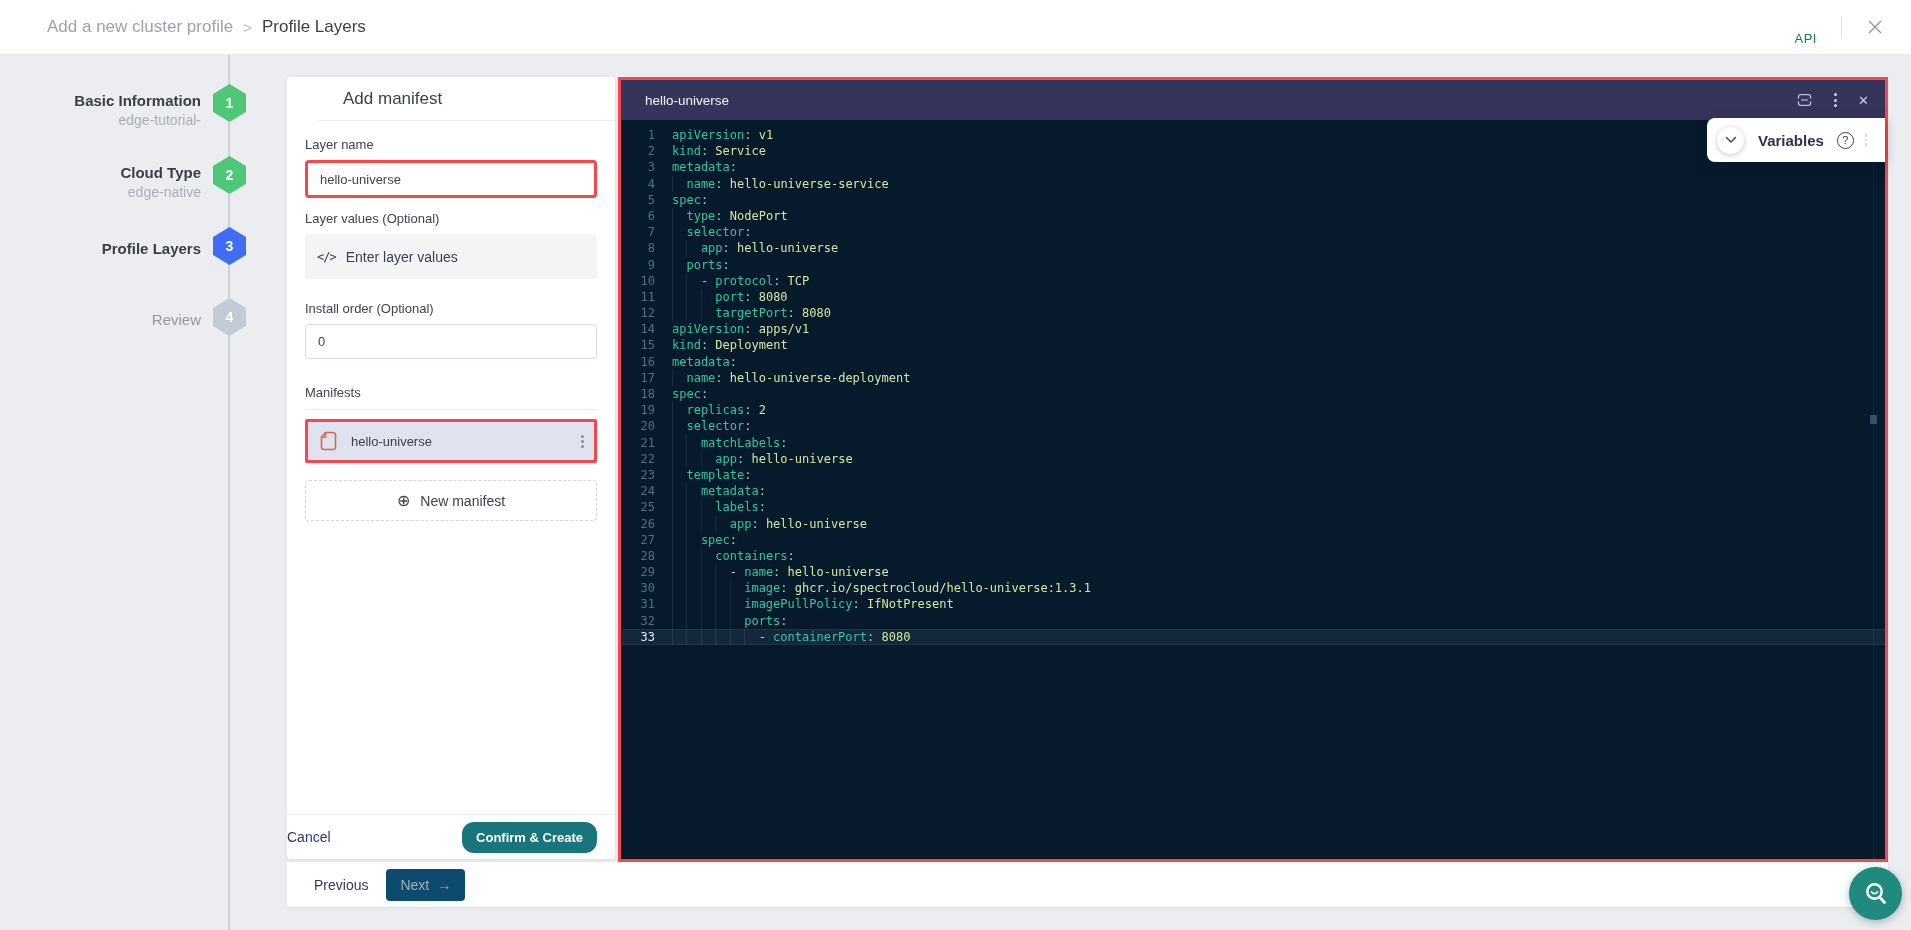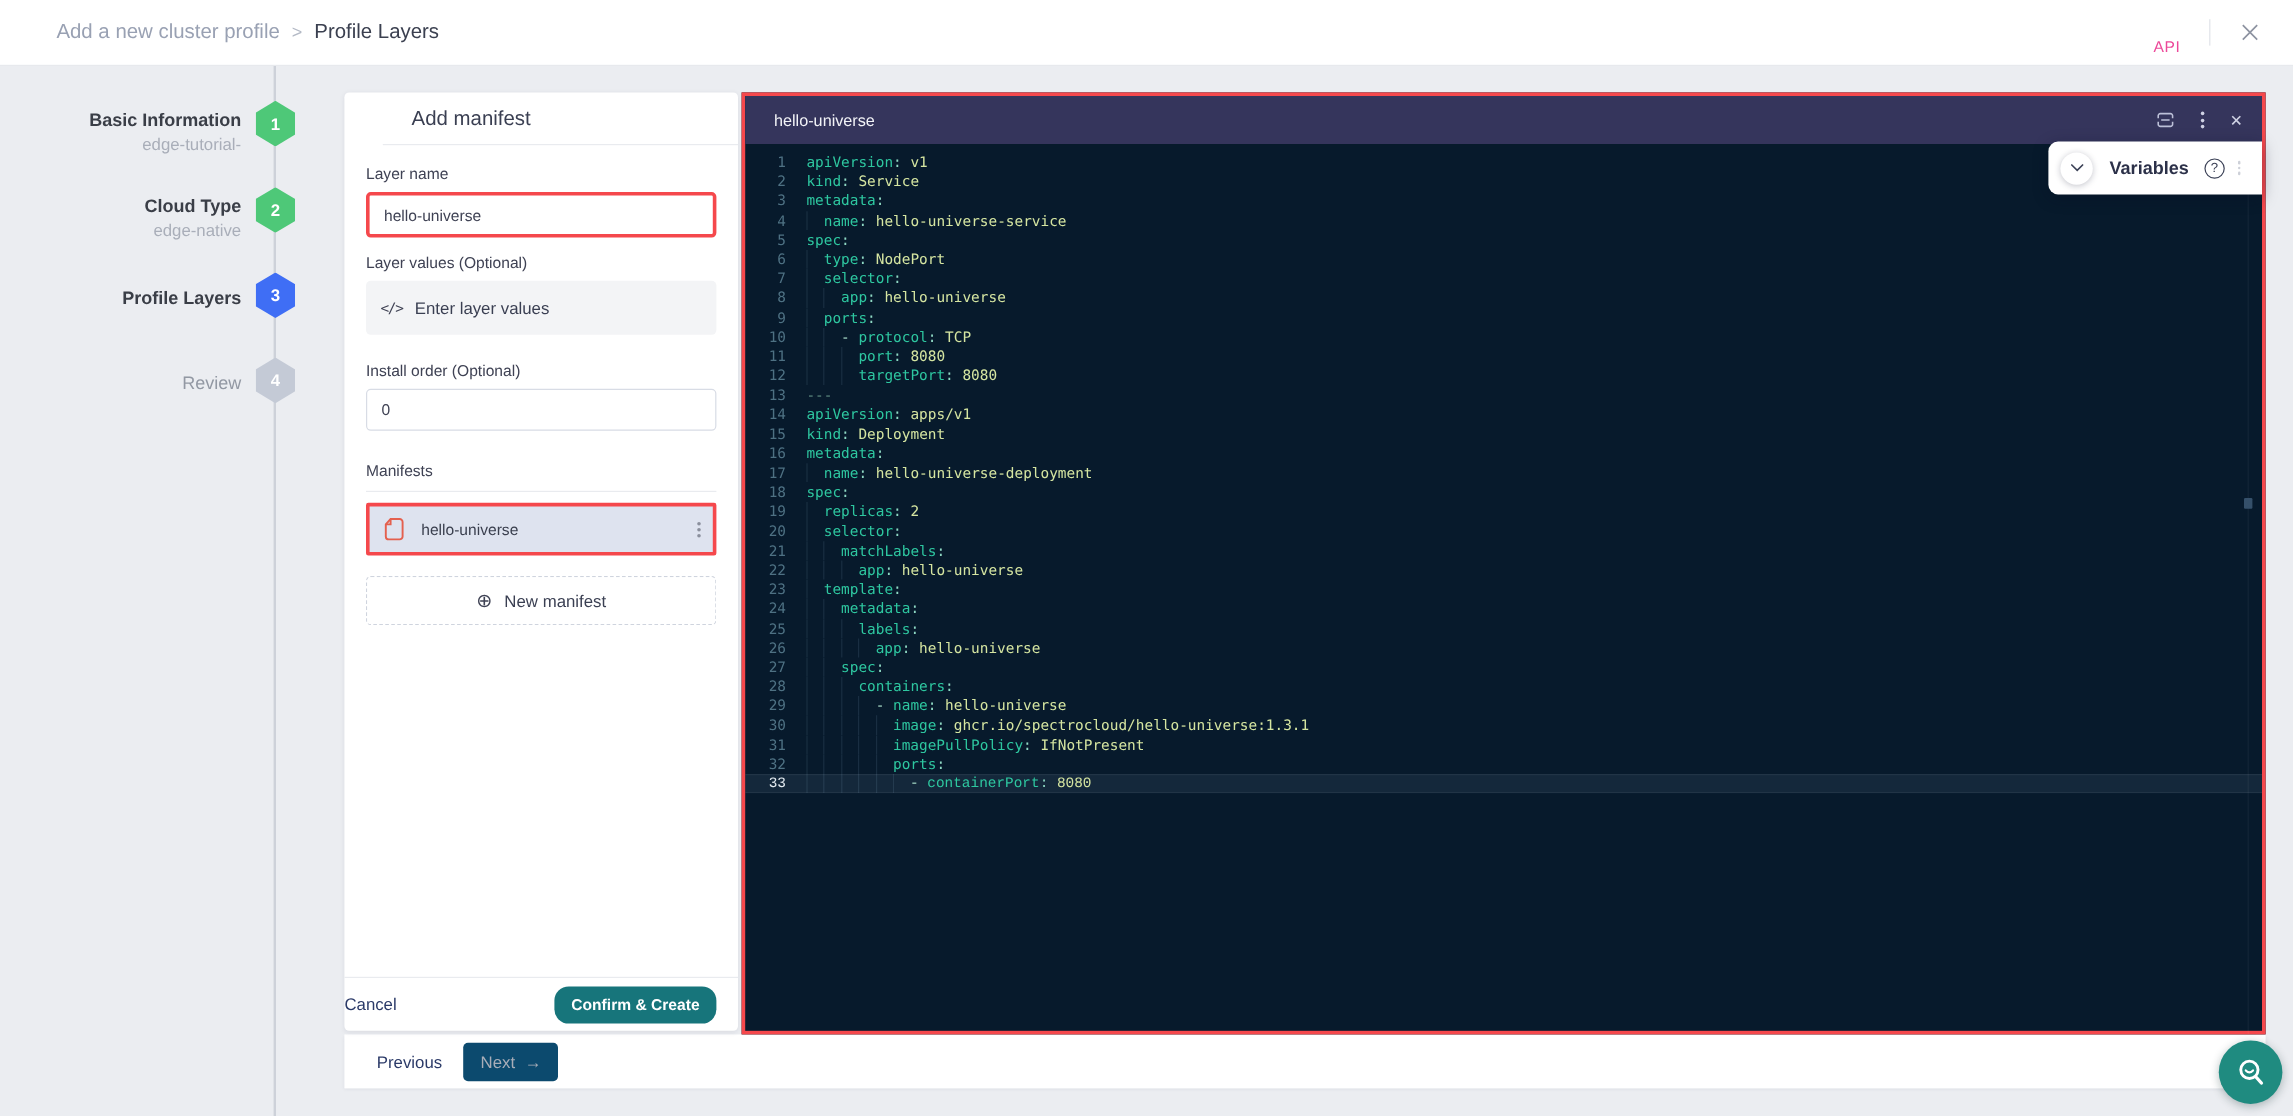--- a/index.html
+++ b/index.html
@@ -12,21 +12,21 @@
   
   .app-header {
     position:absolute; top:0; left:0; width:100%; height:55px; background:#fff;
     border-bottom:1px solid #e7e9ed; display:flex; align-items:center; z-index:30;
   }
   .breadcrumb { display:flex; align-items:center; gap:10px; margin-left:47px; font-size:17px; }
   .crumb-parent { color:#99a1b3; }
   .crumb-sep { color:#b4bac6; font-size:15px; }
   .crumb-current { color:#3b4050; }
   .header-right { margin-left:auto; display:flex; align-items:center; margin-right:27px; }
-  .api-label { font-size:13px; color:#ec4899; letter-spacing:.5px; cursor:pointer;margin-top:23px; }
+  .api-label { font-size:13px; color:#15803d; letter-spacing:.5px; cursor:pointer;margin-top:23px; }
   .header-divider { width:1px; height:22px; background:#e0e3e9; margin:0 24px; }
   .close-x { width:18px; height:18px; cursor:pointer; }
   .close-x svg { display:block; }
 
   
   .stepper-line { position:absolute; left:228px; top:55px; width:2px; height:875px; background:#cdd1d9; }
   .step { position:absolute; cursor:pointer; }
   .step .labels { position:absolute; width:190px; right:28px; text-align:right; }
   .step .lbl { font-size:15px; font-weight:700; color:#3a3e47; line-height:20px; white-space:nowrap; }
   .step .lbl.muted { color:#9298a3; font-weight:500; }
@@ -100,21 +100,21 @@
   .tb-kebab { display:flex; flex-direction:column; gap:2.5px; cursor:pointer; }
   .tb-kebab i { width:3px; height:3px; border-radius:50%; background:#cfd2e4; display:block; }
   .tb-x { color:#cfd2e4; font-size:13px; cursor:pointer; }
 
   .code-area { position:relative; height:742px; overflow:hidden; padding-top:7px;
     font-family:"DejaVu Sans Mono",monospace; font-size:12px; }
   .cline { display:flex; height:16.2px; line-height:16.2px; white-space:pre; position:relative; }
   .cline .gut { width:34px; flex:0 0 auto; text-align:right; color:#4e7183; }
   .cline .src { padding-left:17px; }
   .cline.active { background:rgba(140,170,200,.10);
-    box-shadow:inset 0 1px 0 rgba(255,255,255,.06), inset 0 -1px 0 rgba(255,255,255,.06);font-family:Liberation Mono, monospace; }
+    box-shadow:inset 0 1px 0 rgba(255,255,255,.06), inset 0 -1px 0 rgba(255,255,255,.06); }
   .cline.active .gut { color:#e2eaf0; }
   .tk-key { color:#2ec7a0; }
   .tk-punct { color:#8fd9c4; }
   .tk-val { color:#d5e5a1; }
   .tk-dash { color:#a8dcc8; }
   .tk-sep { color:#5d8a80; }
   .ig { display:inline-block; width:2ch; box-shadow:inset 1px 0 0 rgba(160,200,230,.12); }
 
   .scroll-track { position:absolute; top:0; right:11px; width:1px; height:742px; background:rgba(255,255,255,.05); }
   .scroll-thumb { position:absolute; top:295px; right:8px; width:7px; height:9px; background:#35506a; border-radius:1px; cursor:pointer; }
@@ -274,21 +274,20 @@
           <div class="cline"><span class="gut">3</span><span class="src"><span class="tk-key">metadata</span><span class="tk-punct">:</span></span></div>
           <div class="cline"><span class="gut">4</span><span class="src"><span class="ig">  </span><span class="tk-key">name</span><span class="tk-punct">:</span><span class="tk-val"> hello-universe-service</span></span></div>
           <div class="cline"><span class="gut">5</span><span class="src"><span class="tk-key">spec</span><span class="tk-punct">:</span></span></div>
           <div class="cline"><span class="gut">6</span><span class="src"><span class="ig">  </span><span class="tk-key">type</span><span class="tk-punct">:</span><span class="tk-val"> NodePort</span></span></div>
           <div class="cline"><span class="gut">7</span><span class="src"><span class="ig">  </span><span class="tk-key">selector</span><span class="tk-punct">:</span></span></div>
           <div class="cline"><span class="gut">8</span><span class="src"><span class="ig">  </span><span class="ig">  </span><span class="tk-key">app</span><span class="tk-punct">:</span><span class="tk-val"> hello-universe</span></span></div>
           <div class="cline"><span class="gut">9</span><span class="src"><span class="ig">  </span><span class="tk-key">ports</span><span class="tk-punct">:</span></span></div>
           <div class="cline"><span class="gut">10</span><span class="src"><span class="ig">  </span><span class="ig">  </span><span class="tk-dash">- </span><span class="tk-key">protocol</span><span class="tk-punct">:</span><span class="tk-val"> TCP</span></span></div>
           <div class="cline"><span class="gut">11</span><span class="src"><span class="ig">  </span><span class="ig">  </span><span class="ig">  </span><span class="tk-key">port</span><span class="tk-punct">:</span><span class="tk-val"> 8080</span></span></div>
           <div class="cline"><span class="gut">12</span><span class="src"><span class="ig">  </span><span class="ig">  </span><span class="ig">  </span><span class="tk-key">targetPort</span><span class="tk-punct">:</span><span class="tk-val"> 8080</span></span></div>
-          <div class="cline"><span class="gut">13</span><span class="src"><span class="tk-sep">---</span></span></div>
           <div class="cline"><span class="gut">14</span><span class="src"><span class="tk-key">apiVersion</span><span class="tk-punct">:</span><span class="tk-val"> apps/v1</span></span></div>
           <div class="cline"><span class="gut">15</span><span class="src"><span class="tk-key">kind</span><span class="tk-punct">:</span><span class="tk-val"> Deployment</span></span></div>
           <div class="cline"><span class="gut">16</span><span class="src"><span class="tk-key">metadata</span><span class="tk-punct">:</span></span></div>
           <div class="cline"><span class="gut">17</span><span class="src"><span class="ig">  </span><span class="tk-key">name</span><span class="tk-punct">:</span><span class="tk-val"> hello-universe-deployment</span></span></div>
           <div class="cline"><span class="gut">18</span><span class="src"><span class="tk-key">spec</span><span class="tk-punct">:</span></span></div>
           <div class="cline"><span class="gut">19</span><span class="src"><span class="ig">  </span><span class="tk-key">replicas</span><span class="tk-punct">:</span><span class="tk-val"> 2</span></span></div>
           <div class="cline"><span class="gut">20</span><span class="src"><span class="ig">  </span><span class="tk-key">selector</span><span class="tk-punct">:</span></span></div>
           <div class="cline"><span class="gut">21</span><span class="src"><span class="ig">  </span><span class="ig">  </span><span class="tk-key">matchLabels</span><span class="tk-punct">:</span></span></div>
           <div class="cline"><span class="gut">22</span><span class="src"><span class="ig">  </span><span class="ig">  </span><span class="ig">  </span><span class="tk-key">app</span><span class="tk-punct">:</span><span class="tk-val"> hello-universe</span></span></div>
           <div class="cline"><span class="gut">23</span><span class="src"><span class="ig">  </span><span class="tk-key">template</span><span class="tk-punct">:</span></span></div>

